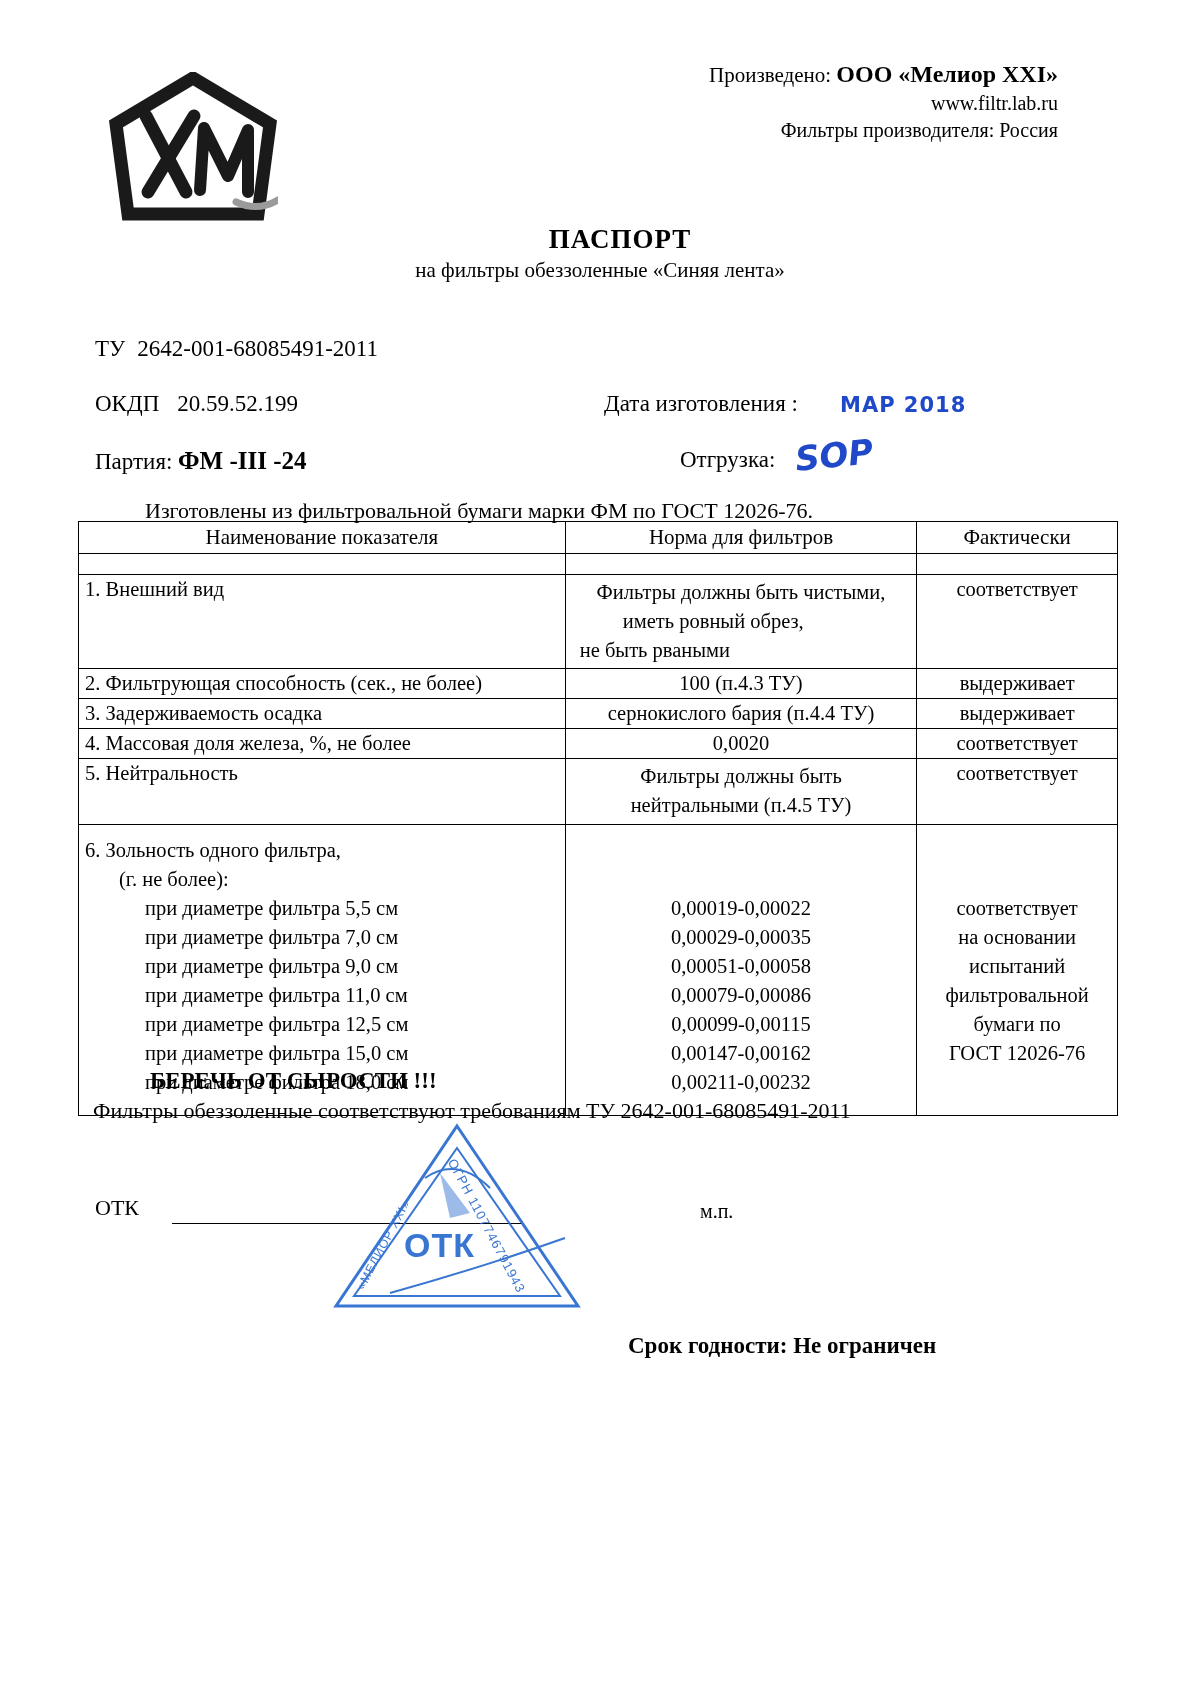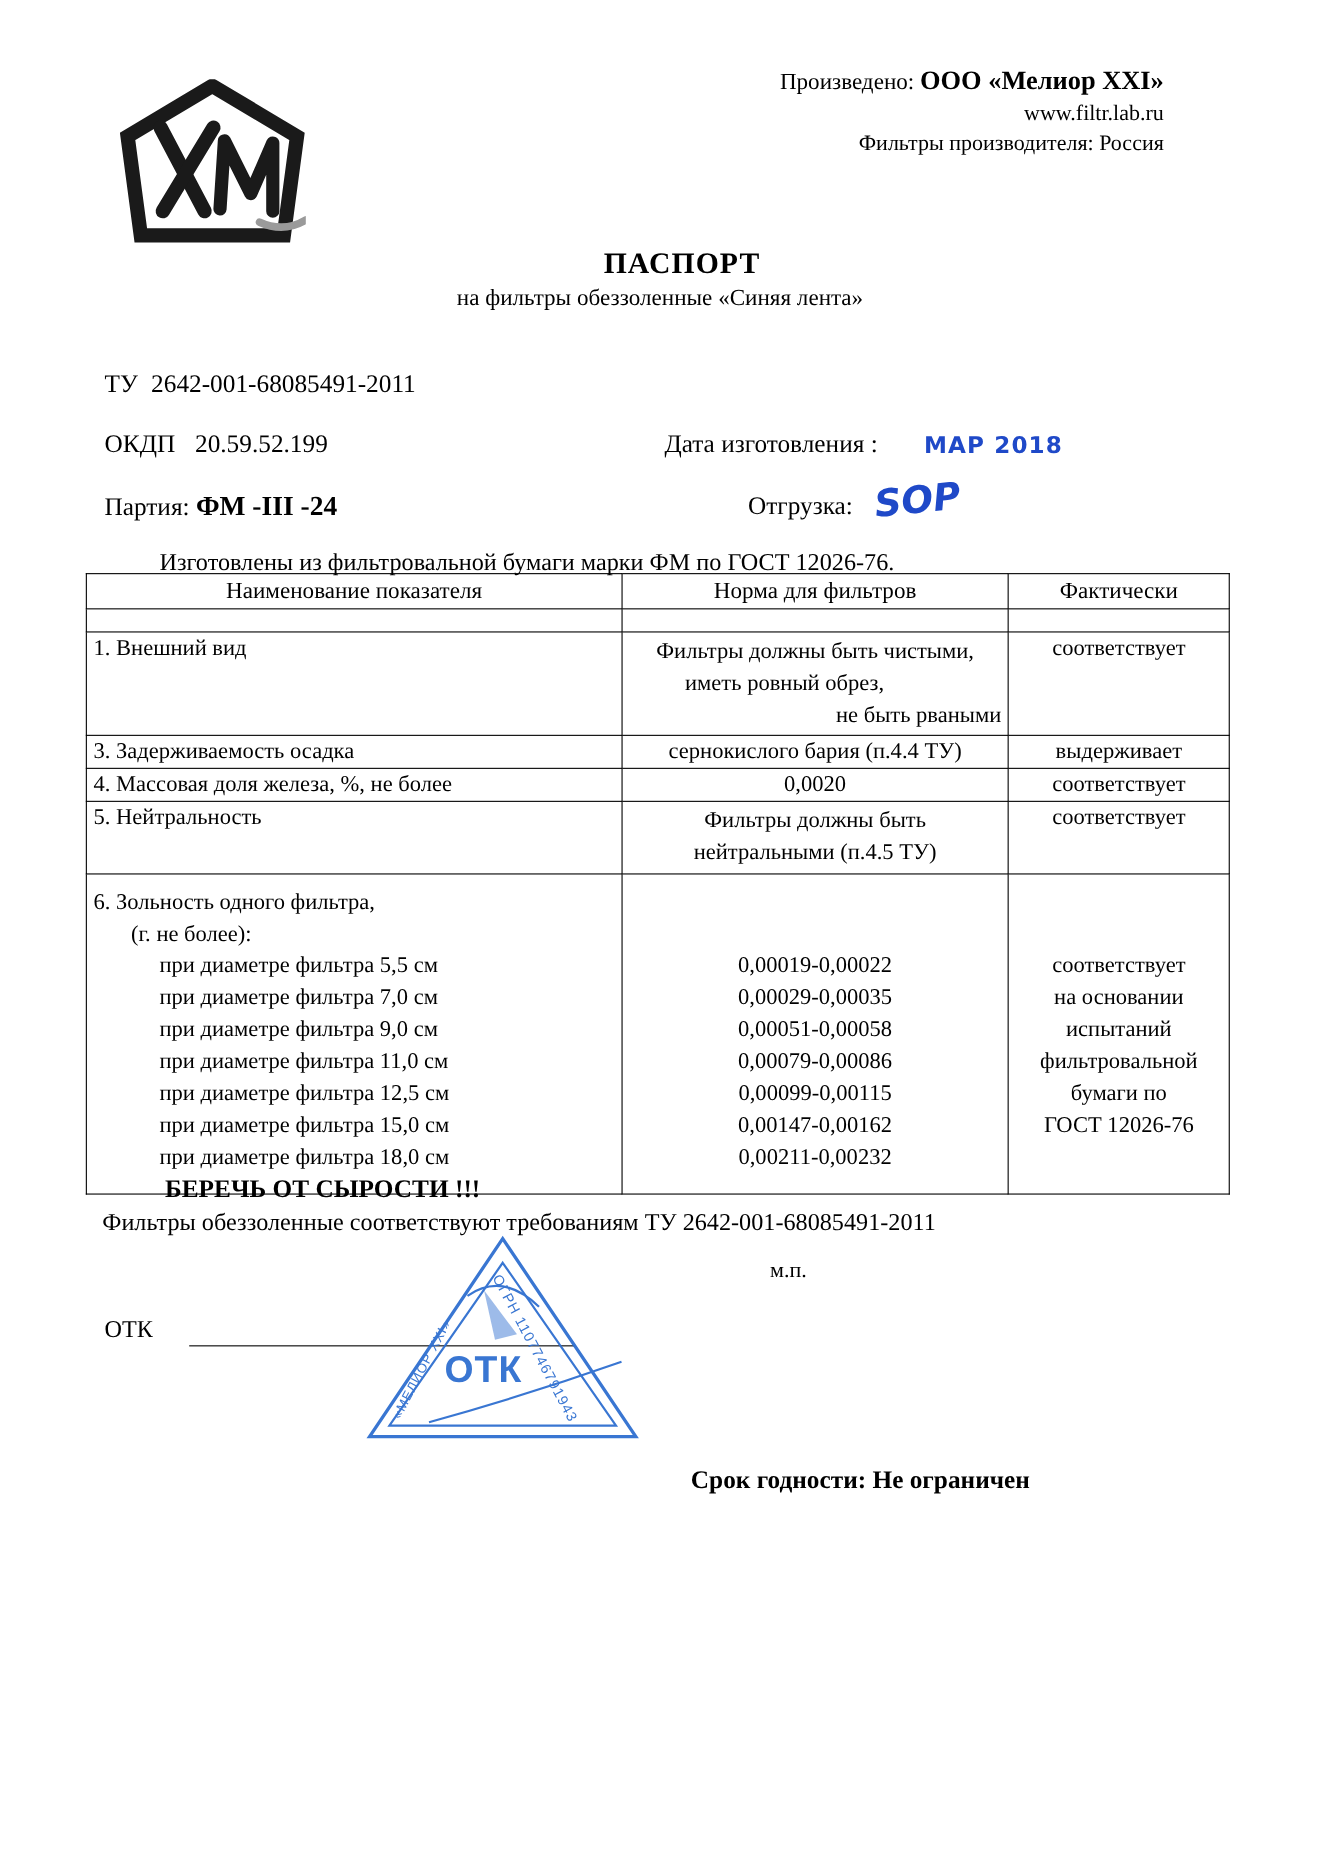--- a/index.html
+++ b/index.html
@@ -151,21 +151,21 @@
   .otk-line {
     position: absolute;
     left: 172px;
     top: 1223px;
     width: 350px;
     border-bottom: 1.5px solid #000;
   }
   .mp {
     position: absolute;
     left: 700px;
-    top: 1144px;
+    top: 1200px;
     font-size: 20px;
   }
   .shelf {
     position: absolute;
     left: 628px;
     top: 1319px;
     font-size: 23px;
     font-weight: bold;
     margin-top: 14px;
   }
@@ -271,25 +271,30 @@
       <td></td>
       <td></td>
       <td></td>
     </tr>
 
     <tr class="rowtall">
       <td>1. Внешний вид</td>
       <td class="vals">
         <div>Фильтры должны быть чистыми,</div>
         <div style="text-align:left; padding-left:8px;margin-left:43px;">иметь ровный обрез,</div>
-        <div style="text-align:right; padding-left:8px;">не быть рваными</div>
+        <div style="text-align:left; padding-left:8px;">не быть рваными</div>
       </td>
       <td class="c-center">соответствует</td>
     </tr>
 
+    <tr>
+      <td class="nowrap">2. Фильтрующая способность (сек., не более)</td>
+      <td class="c-center">100      (п.4.3 ТУ)</td>
+      <td class="c-center">выдерживает</td>
+    </tr>
 
     <tr>
       <td>3. Задерживаемость осадка</td>
       <td class="c-center">сернокислого бария (п.4.4 ТУ)</td>
       <td class="c-center">выдерживает</td>
     </tr>
 
     <tr>
       <td>4. Массовая доля железа, %, не более</td>
       <td class="c-center">0,0020</td>

